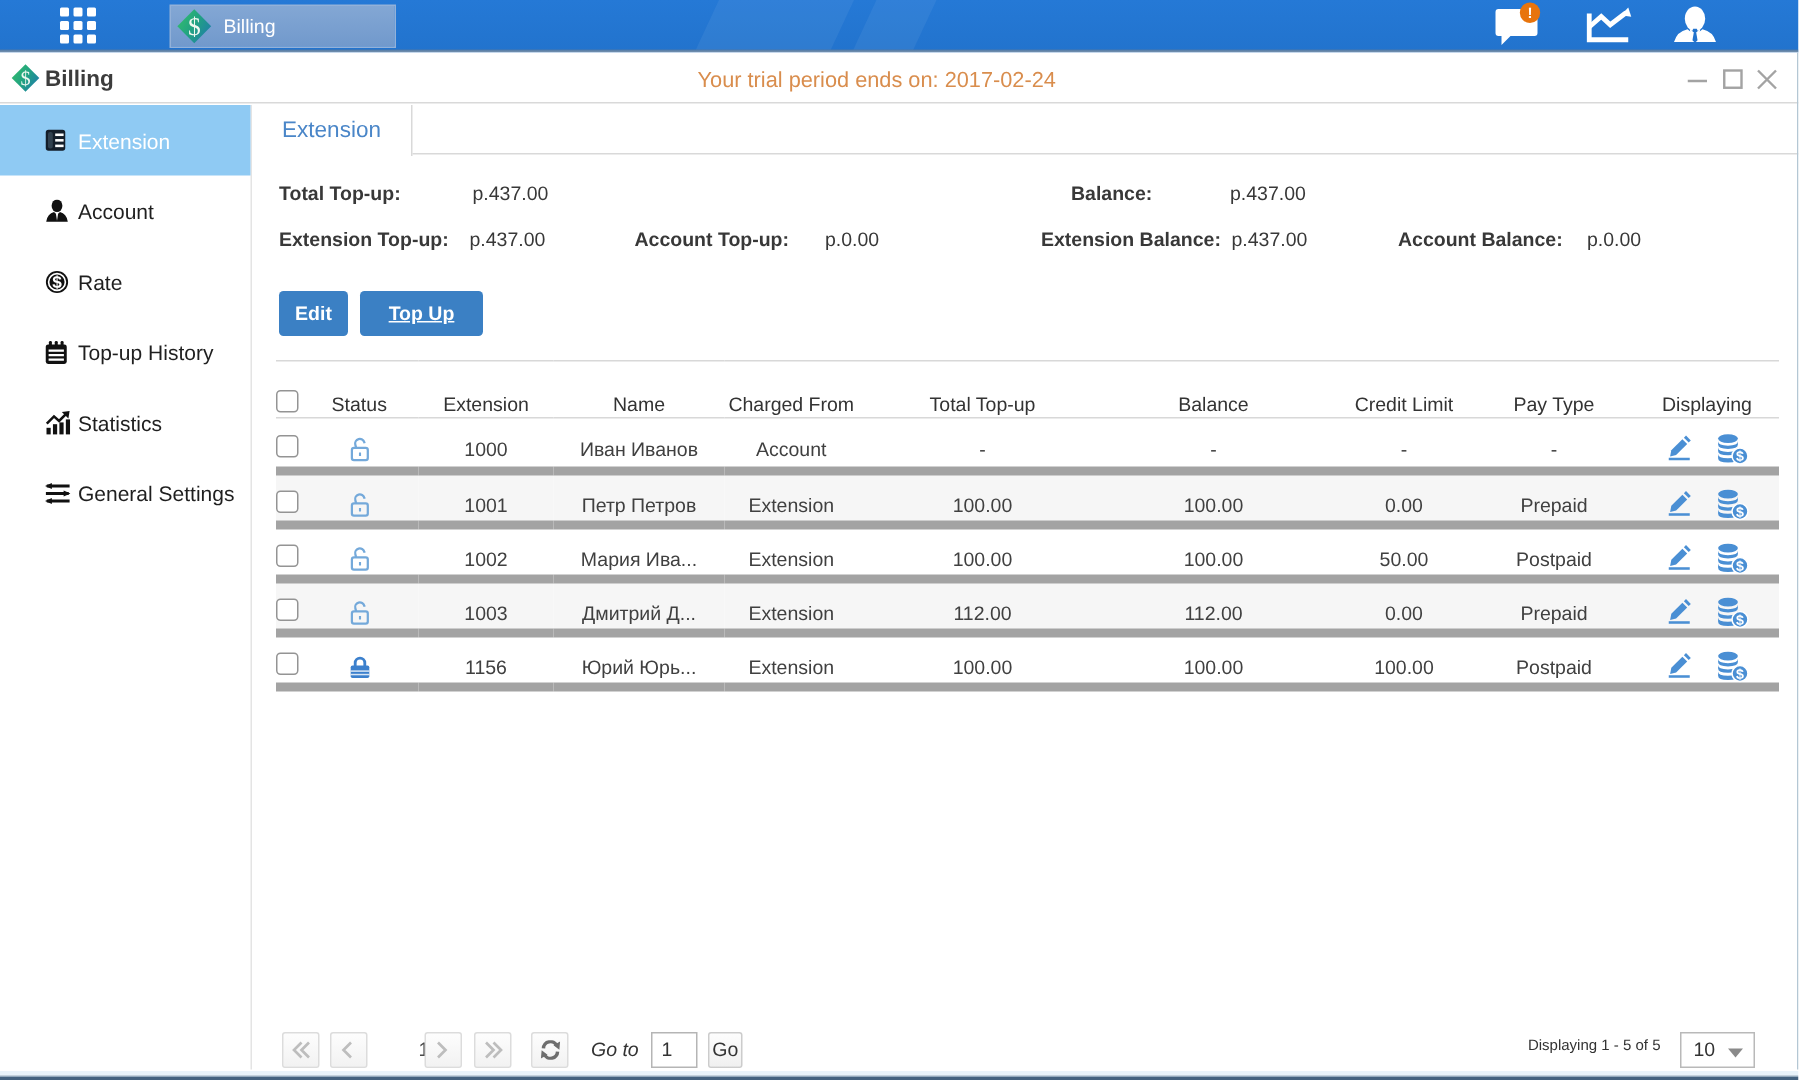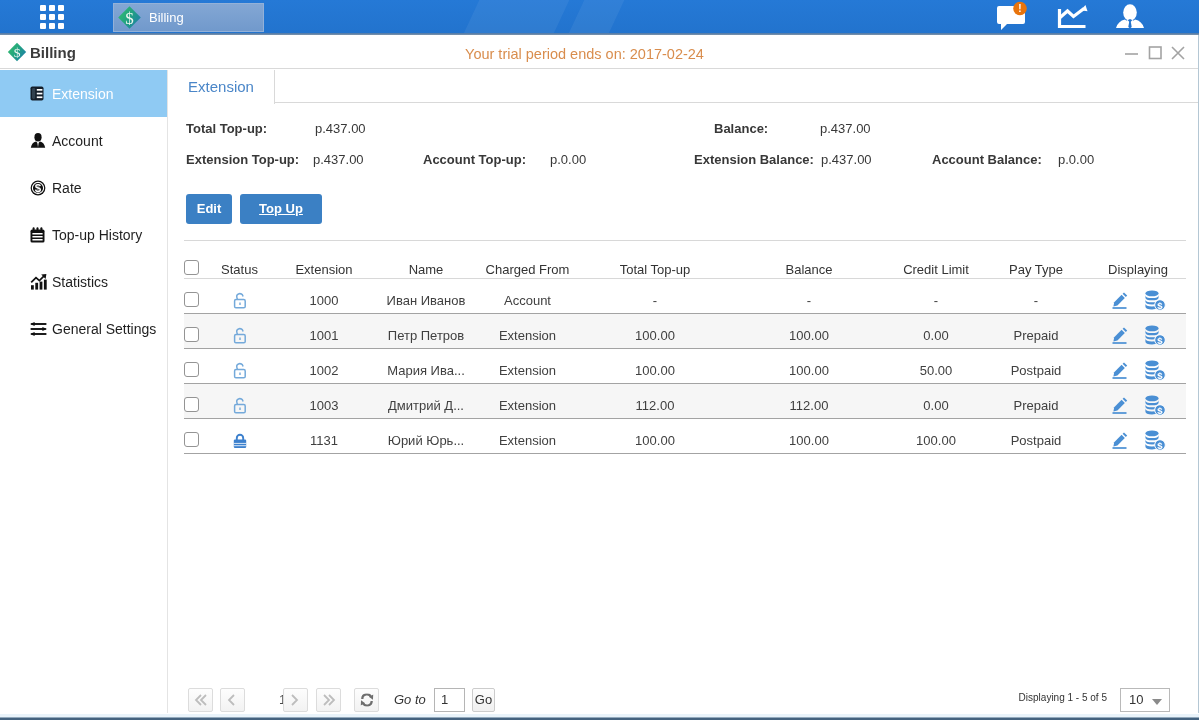--- a/index.html
+++ b/index.html
@@ -47,21 +47,21 @@
 .slabel { position:absolute; font-size:13px; font-weight:bold; color:#383838; }
 .sval { position:absolute; font-size:13px; color:#383838; }
 
 .btn { position:absolute; height:30px; background:#3b80c4; color:#fff; font-weight:bold;
   font-size:13px; border-radius:3px; text-align:center; line-height:30px; }
 
 
 #tbl { position:absolute; left:16px; top:170px; width:1002px; border-collapse:collapse; table-layout:fixed; }
 #tbl th { height:34px; padding-top:19px; font-weight:normal; font-size:13px; color:#333; text-align:center;
   border-top:1px solid #d8d8d8; border-bottom:1px solid #d8d8d8; }
-#tbl td { height:35px; padding-top:9px; font-size:13px; color:#404040; text-align:center; border-bottom:1px solid #a3a3a3; }
+#tbl td { height:35px; padding-top:9px; font-size:13px; color:#404040; text-align:center; border-bottom:6px solid #a3a3a3; }
 #tbl tr.alt td { background:#f6f6f6; }
 #tbl td.ops, #tbl th:last-child { padding-left:10px; }
 .cb { display:inline-block; width:15px; height:15px; border:1.5px solid #949494; border-radius:3px; background:#fff; }
 #tbl td.cbc, #tbl th.cbc { text-align:left; }
 
 
 #pager { position:absolute; left:188px; top:688px; height:24px; }
 .pbtn { position:absolute; width:25px; height:24px; background:linear-gradient(180deg,#fdfdfd,#f2f2f2);
   border:1px solid #dcdcdc; border-radius:2px; }
 .pbtn svg { position:absolute; left:50%; top:50%; transform:translate(-50%,-50%); }
@@ -384,21 +384,21 @@
               </svg></td>
       </tr>
       <tr>
         <td class="cbc"><span class="cb"></span></td>
             <td class="lock-closed"><svg width="16" height="17" viewBox="0 0 16 17" style="vertical-align:middle">
                 <path d="M4.8 8 V5.9 a3.2 3.2 0 0 1 6.4 0 V8" fill="none" stroke="#3c80cd" stroke-width="1.9"></path>
                 <rect x="1.8" y="7.6" width="12.4" height="8.4" rx="1.2" fill="#3c80cd"></rect>
                 <rect x="1.8" y="10.9" width="12.4" height="1" fill="#fff" opacity="0.8"></rect>
                 <rect x="1.8" y="13.2" width="12.4" height="1" fill="#fff" opacity="0.8"></rect>
               </svg></td>
-            <td>1131</td>
+            <td>1156</td>
             <td>Юрий Юрь...</td>
         <td>Extension</td>
             <td>100.00</td>
             <td>100.00</td>
             <td>100.00</td>
             <td>Postpaid</td>
             <td class="ops"><svg width="20" height="20" viewBox="0 0 20 20" style="vertical-align:middle">
                 <line x1="2.5" y1="17" x2="16.5" y2="17" stroke="#4a8fd4" stroke-width="1.7"></line>
                 <path d="M4.2 11.2 L11.6 3.8 L14.8 7 L7.4 14.4 L3.4 15.4 z" fill="#4a8fd4"></path>
                 <path d="M12.6 2.8 l1.4 -1.4 l3.2 3.2 l-1.4 1.4 z" fill="#4a8fd4"></path>

